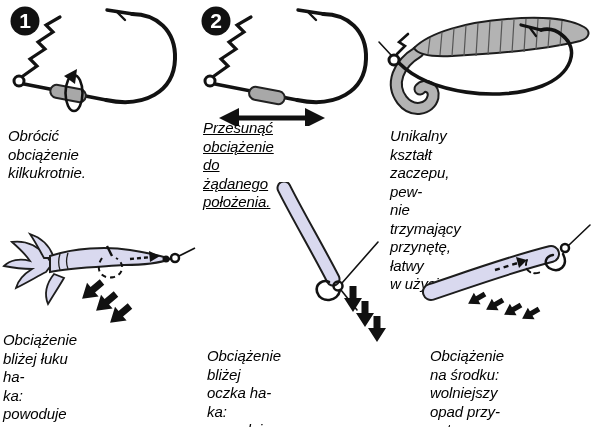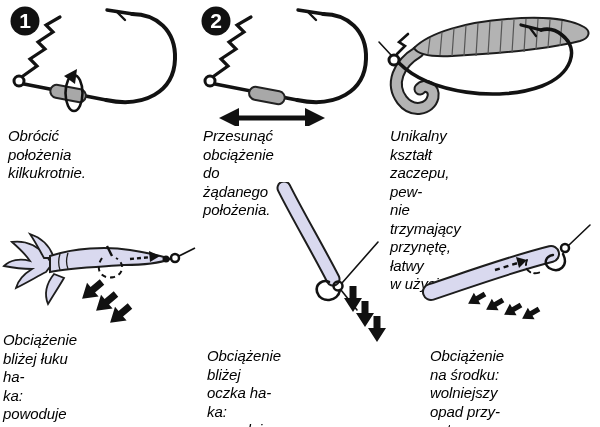--- a/index.html
+++ b/index.html
@@ -38,21 +38,21 @@
         <path d="M111 8 L119 16" stroke-width="2.4"></path>
       </g>
       <g transform="rotate(11 62 90)">
         <rect x="44" y="83" width="36" height="13" rx="6.5" fill="#a8a8a8" stroke="#222" stroke-width="2"></rect>
       </g>
       <g>
         <ellipse cx="68" cy="89" rx="8.5" ry="18" fill="none" stroke="#111" stroke-width="2.6"></ellipse>
         <polygon points="58,72 71,65 69,80" fill="#111"></polygon>
       </g>
     </svg>
-    <div class="caption" style="left:2px; top:123px;">Obrócić położenia
+    <div class="caption" style="left:2px; top:123px;">Obrócić obciążenie
 kilkukrotnie.</div>
   </div>
 
   <div class="panel" style="left:197px; top:4px;">
     <svg class="illus" width="186" height="122" viewBox="0 0 186 122" style="left:0; top:0;">
       <g>
         <circle cx="19" cy="17" r="14.5" fill="#111"></circle>
         <text x="19" y="24" text-anchor="middle" font-size="21" font-weight="bold" fill="#fff">2</text>
       </g>
       <g class="hookstroke" stroke-linecap="round">
@@ -65,21 +65,21 @@
       </g>
       <g transform="rotate(11 70 91)">
         <rect x="52" y="85" width="36" height="13" rx="6.5" fill="#a8a8a8" stroke="#222" stroke-width="2"></rect>
       </g>
       <g>
         <path d="M38 114 L112 114" stroke="#111" stroke-width="5"></path>
         <polygon points="22,114 42,104 42,124" fill="#111"></polygon>
         <polygon points="128,114 108,104 108,124" fill="#111"></polygon>
       </g>
     </svg>
-    <div class="caption" style="left:6px; top:123px;">Przesunąć obciążenie do
+    <div class="caption" style="left:6px; top:115px;text-decoration:underline;">Przesunąć obciążenie do
 żądanego położenia.</div>
   </div>
 
   <div class="panel" style="left:372px; top:2px;">
     <svg class="illus" width="225" height="124" viewBox="0 0 225 124" style="left:0; top:0;">
 
       <g>
         <path d="M46 50 C 26 62, 18 82, 30 98 C 40 111, 58 108, 61 95 C 63 86, 53 81, 48 87" fill="none" stroke="#1d1d1d" stroke-width="13" stroke-linecap="round"></path>
         <path d="M46 50 C 26 62, 18 82, 30 98 C 40 111, 58 108, 61 95 C 63 86, 53 81, 48 87" fill="none" stroke="#b3b3b3" stroke-width="9" stroke-linecap="round"></path>
       </g>

